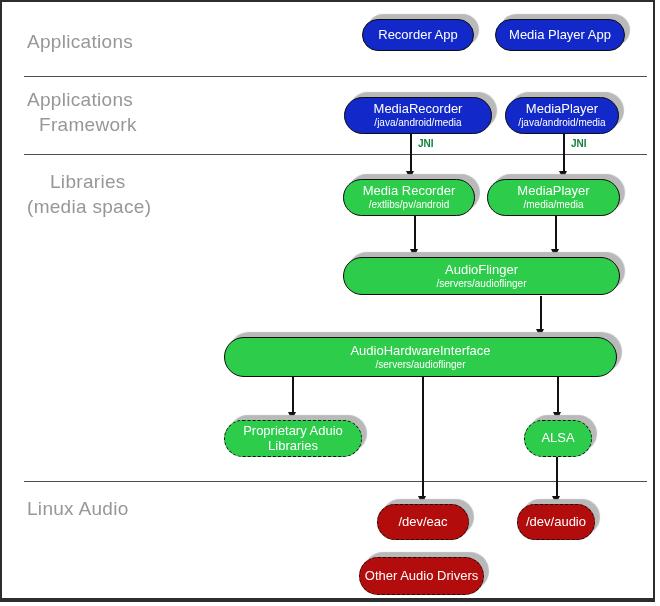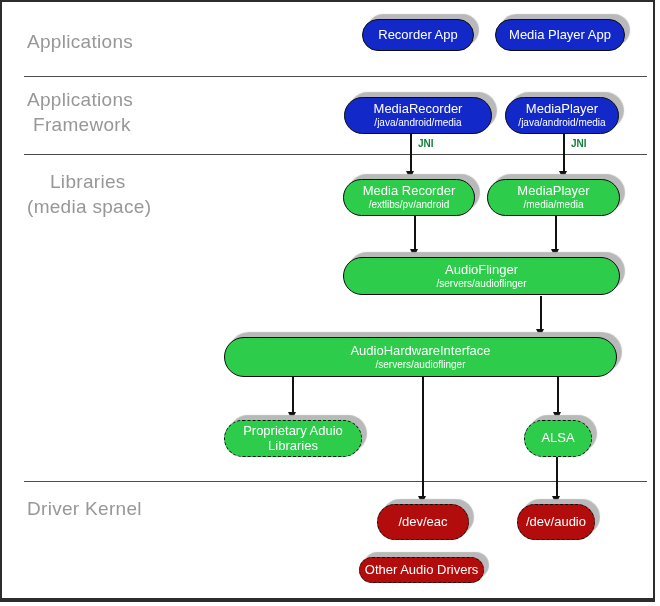--- a/index.html
+++ b/index.html
@@ -39,28 +39,28 @@
 
   <div class="divider" style="top:74px"></div>
   <div class="divider" style="top:152px"></div>
   <div class="divider" style="top:479px"></div>
 
   <div class="layer-label" style="left:25px;top:27px">
     <span>Applications</span>
   </div>
   <div class="layer-label" style="left:25px;top:85px">
     <div>Applications</div>
-    <div style="margin-left:6px">Framework</div>
+    <div style="margin-left:12px">Framework</div>
   </div>
   <div class="layer-label" style="left:25px;top:167px">
     <div style="margin-left:23px">Libraries</div>
     <div>(media space)</div>
   </div>
   <div class="layer-label" style="left:25px;top:494px">
-    <span>Driver Kernel</span>
+    <span>Linux Audio</span>
   </div>
 
   <div class="pill blue" style="left:360px;top:17px;width:112px;height:32px">
     <div class="t">Recorder App</div>
   </div>
   <div class="pill blue" style="left:493px;top:17px;width:130px;height:32px">
     <div class="t">Media Player App</div>
   </div>
 
   <div class="pill blue" style="left:342px;top:95px;width:148px;height:37px">
@@ -126,17 +126,17 @@
 
   <div class="vline" style="left:554px;top:455px;height:40px"></div>
   <div class="ahead" style="left:550px;top:494px"></div>
 
   <div class="pill red dashed" style="left:375px;top:502px;width:92px;height:36px">
     <div class="t">/dev/eac</div>
   </div>
   <div class="pill red dashed" style="left:515px;top:502px;width:78px;height:36px">
     <div class="t">/dev/audio</div>
   </div>
-  <div class="pill red dashed" style="left:357px;top:555px;width:125px;height:26px">
+  <div class="pill red dashed" style="left:357px;top:555px;width:125px;height:38px">
     <div class="t">Other Audio Drivers</div>
   </div>
 
 </div>
 
 </body></html>

